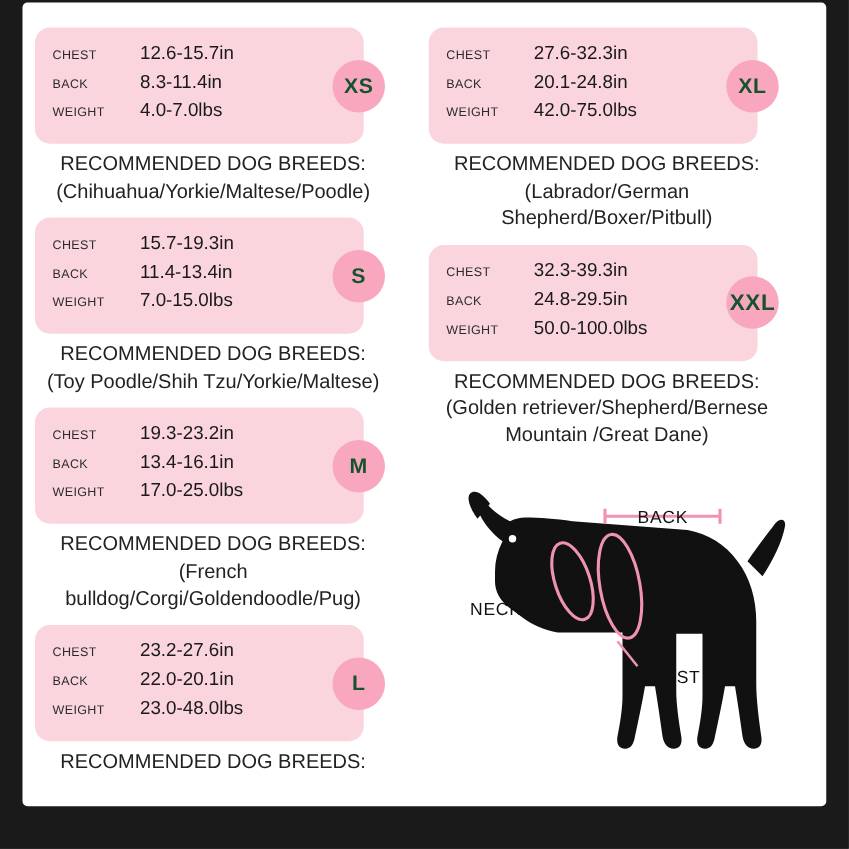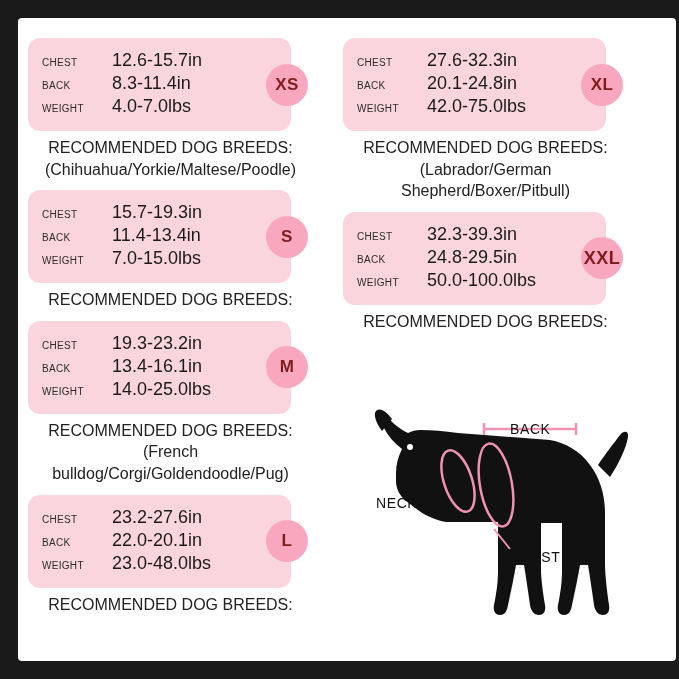--- a/index.html
+++ b/index.html
@@ -9,26 +9,25 @@
   }
   body {
     width: 679px;
     height: 679px;
     font-family: "Liberation Sans", sans-serif;
     overflow: hidden;
   }
   .page {
     position: absolute;
     left: 18px;
-    top: 18px;
+    top: 2px;
     width: 643px;
     height: 643px;
     background: #ffffff;
     border-radius: 4px;
-    padding-left: 15px;
   }
   .columns {
     position: absolute;
     left: 0;
     top: 0;
     width: 643px;
     height: 643px;
   }
   .col {
     position: absolute;
@@ -58,32 +57,32 @@
     height: 23px;
   }
   .row .lbl {
     width: 70px;
     font-size: 10px;
     letter-spacing: 0.3px;
     color: #2b2b2b;
     text-align: left;
   }
   .row .val {
-    font-size: 18px;
+    font-size: 15px;
     color: #1a1a1a;
   }
   .badge {
     position: absolute;
     top: 50%;
     transform: translateY(-50%);
     width: 42px;
     height: 42px;
     border-radius: 50%;
     background: #f8a7bf;
-    color: #7f1d1d;
+    color: #14532d;
     font-size: 17px;
     font-weight: bold;
     display: flex;
     align-items: center;
     justify-content: center;
     letter-spacing: 0.5px;
   }
   .badge-left { left: 238px; }
   .badge-right { left: 238px; }
   .badge.small-text { font-size: 18px; }
@@ -158,36 +157,37 @@
             <span class="val">11.4-13.4in</span>
           </div>
           <div class="row">
             <span class="lbl">WEIGHT</span>
             <span class="val">7.0-15.0lbs</span>
           </div>
           <div class="badge badge-left">S</div>
         </div>
         <div class="breeds">
           <span class="head">RECOMMENDED DOG BREEDS:</span>
+          <span class="names">(Toy Poodle/Shih Tzu/Yorkie/Maltese)</span>
         </div>
       </div>
 
       <div class="size-block">
         <div class="card card-left">
           <div class="row">
             <span class="lbl">CHEST</span>
             <span class="val">19.3-23.2in</span>
           </div>
           <div class="row">
             <span class="lbl">BACK</span>
             <span class="val">13.4-16.1in</span>
           </div>
           <div class="row">
             <span class="lbl">WEIGHT</span>
-            <span class="val">14.0-25.0lbs</span>
+            <span class="val">17.0-25.0lbs</span>
           </div>
           <div class="badge badge-left">M</div>
         </div>
         <div class="breeds">
           <span class="head">RECOMMENDED DOG BREEDS:</span>
           <span class="names">(French bulldog/Corgi/Goldendoodle/Pug)</span>
         </div>
       </div>
 
       <div class="size-block">
@@ -248,20 +248,21 @@
             <span class="val">24.8-29.5in</span>
           </div>
           <div class="row">
             <span class="lbl">WEIGHT</span>
             <span class="val">50.0-100.0lbs</span>
           </div>
           <div class="badge badge-right small-text">XXL</div>
         </div>
         <div class="breeds">
           <span class="head">RECOMMENDED DOG BREEDS:</span>
+          <span class="names">(Golden retriever/Shepherd/Bernese Mountain /Great Dane)</span>
         </div>
       </div>
 
     </div>
 
   </div>
 
   <div class="dog-area">
     <svg width="300" height="270" viewBox="0 0 300 270">
 

